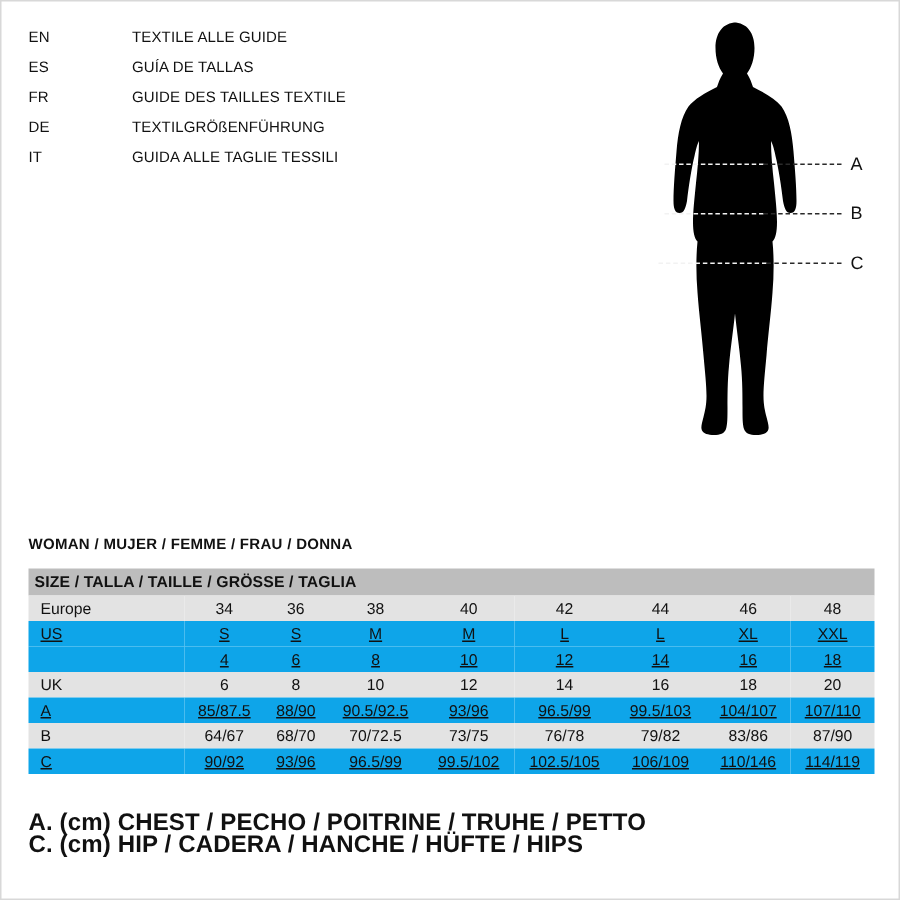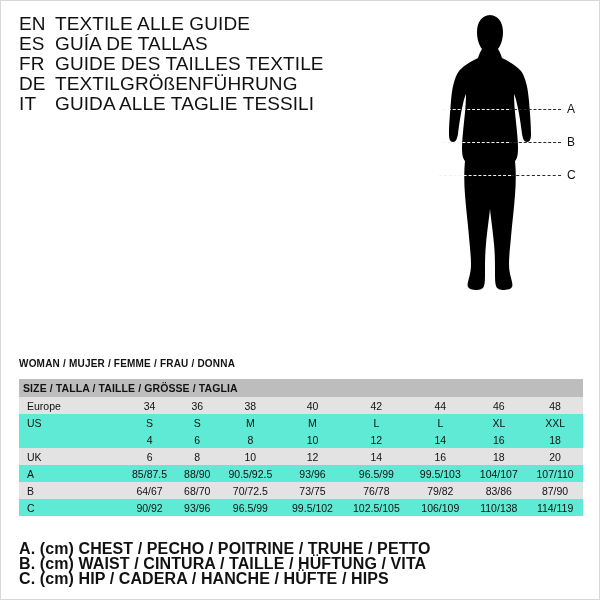--- a/index.html
+++ b/index.html
@@ -25,24 +25,25 @@
 
   
   .titles {
     position: absolute;
     left: 18px;
     top: 14px;
     width: 330px;
   }
   .title-row {
     display: flex;
-    align-items: flex-end;
+    align-items: center;
     height: 20px;
-    font-size: 19px;
+    font-size: 10px;
     letter-spacing: 0.1px;
+    gap: 33px;
   }
   .title-lang {
     width: 36px;
     flex: 0 0 36px;
     color: #111;
   }
   .title-text {
     color: #111;
   }
 
@@ -115,21 +116,22 @@
     font-weight: bold;
     font-size: 10.5px;
     text-align: left;
     letter-spacing: 0.1px;
     height: 18px;
   }
   tr.shade td {
     background: #e3e3e3;
   }
   tr.plain td {
-    background: #5eead4;
+    background: #0ea5e9;
+    text-decoration: underline;
   }
 
   
   .legend {
     position: absolute;
     left: 18px;
     top: 540px;
     width: 560px;
   }
   .legend-row {
@@ -310,26 +312,25 @@
         <td>87/90</td>
       </tr>
       <tr class="plain">
         <td class="rowhead">C</td>
         <td>90/92</td>
         <td>93/96</td>
         <td>96.5/99</td>
         <td>99.5/102</td>
         <td>102.5/105</td>
         <td>106/109</td>
-        <td>110/138</td>
+        <td>110/146</td>
         <td>114/119</td>
       </tr>
     </tbody>
       </table>
   </div>
 
   <div class="legend">
     <div class="legend-row">A. (cm) CHEST / PECHO / POITRINE / TRUHE / PETTO</div>
-    <div class="legend-row">B. (cm) WAIST / CINTURA / TAILLE / HÜFTUNG / VITA</div>
     <div class="legend-row">C. (cm) HIP / CADERA / HANCHE / HÜFTE / HIPS</div>
   </div>
 
 </div>
 
 </body></html>

